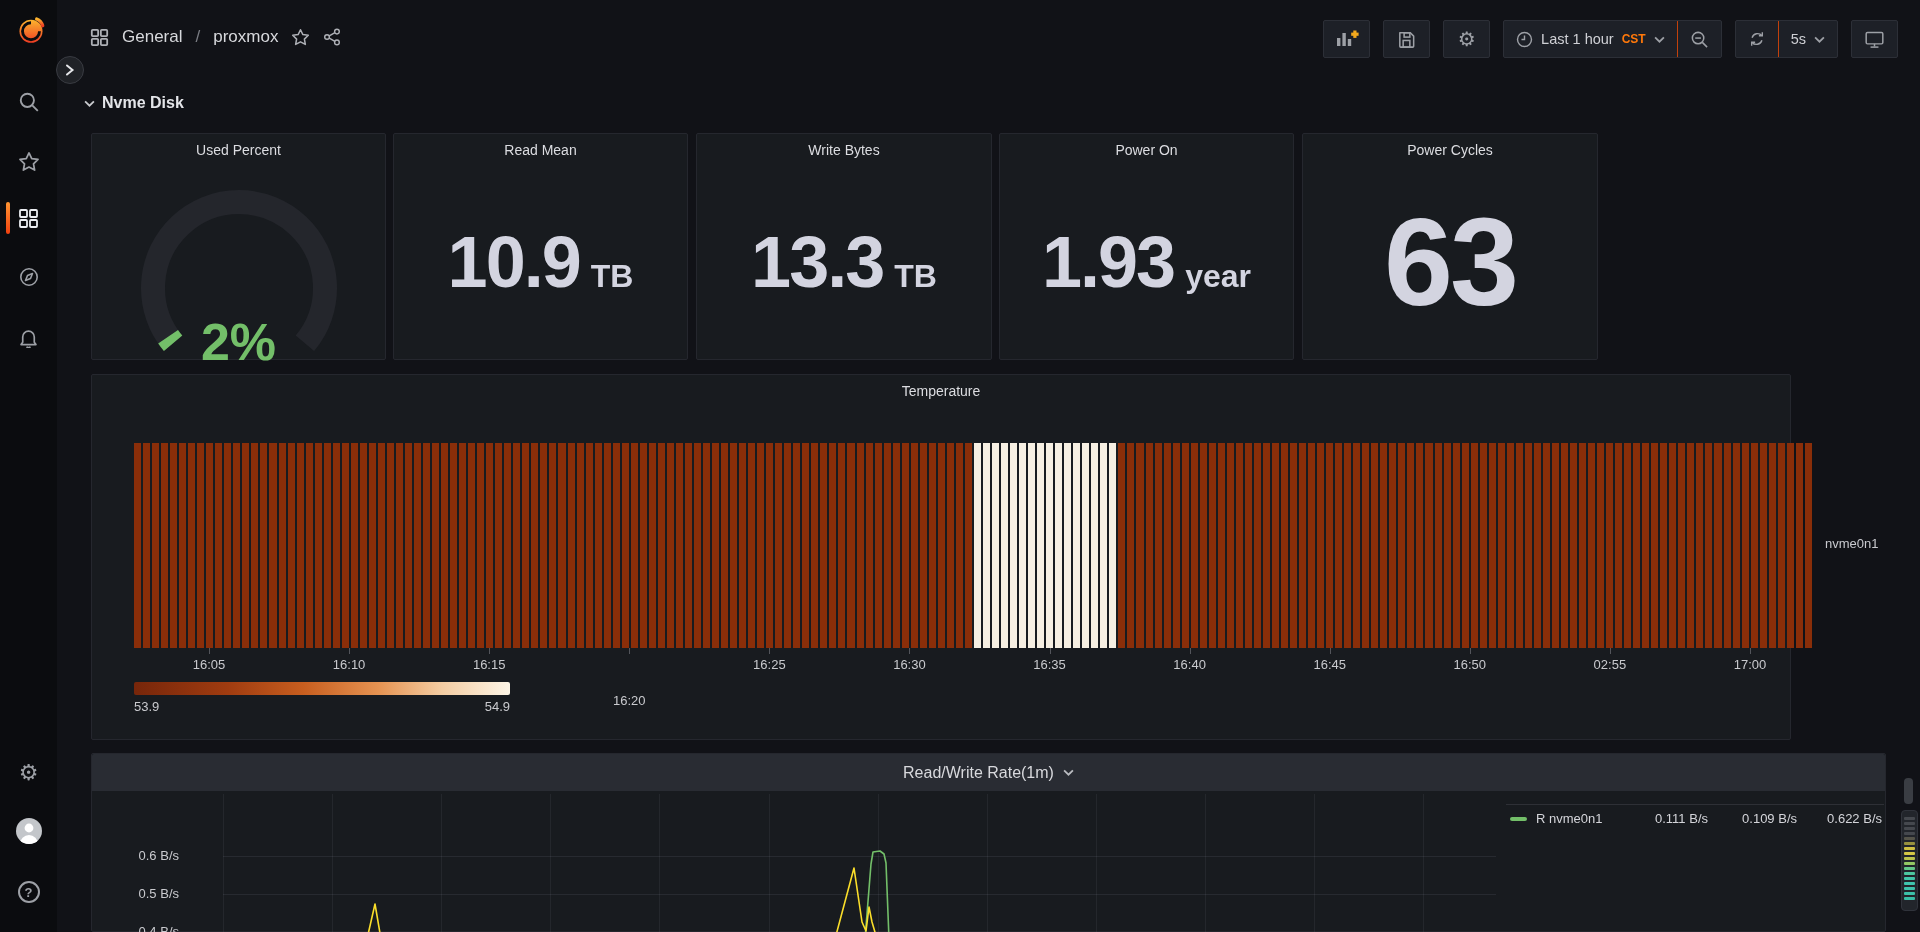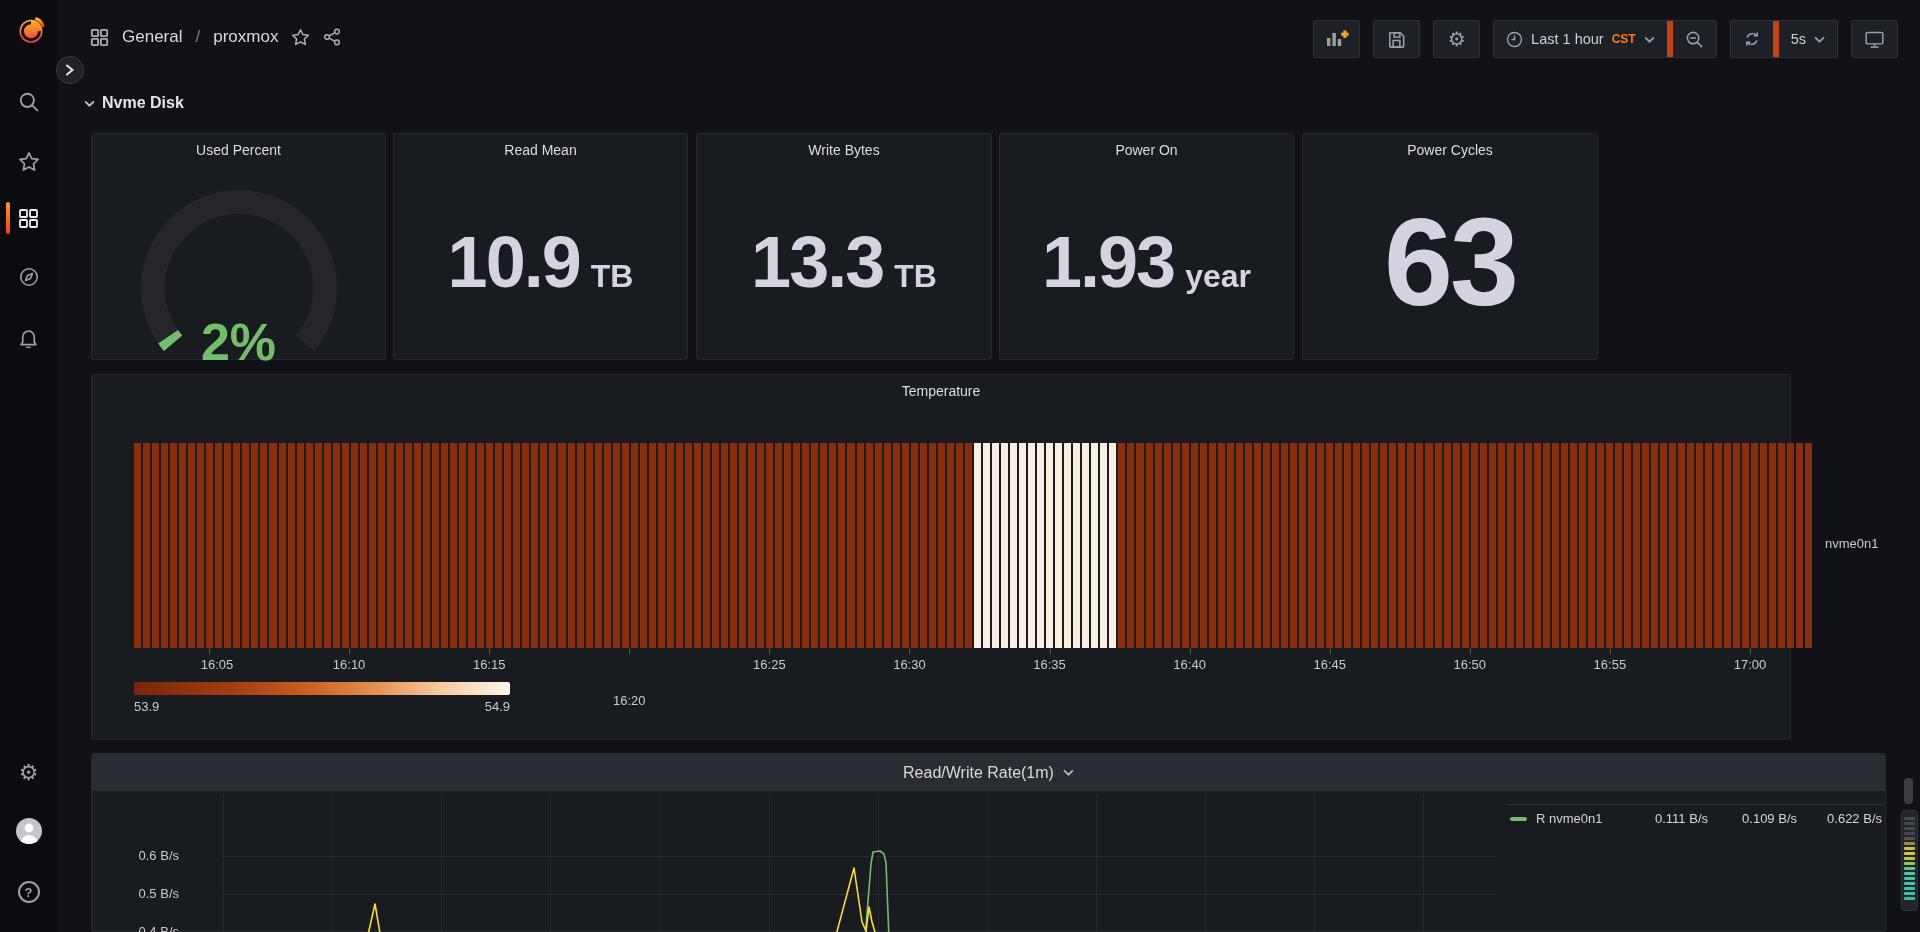--- a/index.html
+++ b/index.html
@@ -28,21 +28,21 @@
   .crumb-sec { color:#d7d8dc; cursor:pointer; }
   .crumb-sep { color:#7a7c83; }
   .crumb-page { color:#d7d8dc; cursor:pointer; }
   .cicon { color:#aeb0b6; display:flex; cursor:pointer; }
 
   .toolbar { position:absolute; top:20px; right:22px; height:38px; display:flex; gap:13px; align-items:stretch; z-index:4; }
   .tbtn, .tgroup { background:#1d2027; border:1px solid #2c2f37; border-radius:2px; color:#9da0a6; }
   .tbtn { min-width:47px; display:flex; align-items:center; justify-content:center; cursor:pointer; }
   .tgroup { display:flex; align-items:stretch; }
   .tsec { display:flex; align-items:center; gap:8px; padding:0 12px; cursor:pointer; }
-  .tsec + .tsec { border-left:6px solid #c2410c; }
+  .tsec + .tsec { border-left:1px solid #c2410c; }
   .time-label { color:#cfd0d5; font-size:14.5px; font-weight:500; }
   .tz { color:#ff780a; font-size:12px; font-weight:700; }
   .refresh-val { color:#cfd0d5; font-size:14.5px; font-weight:500; }
 
   
   .rowhdr { position:absolute; left:84px; top:94px; display:flex; align-items:center; gap:7px;
             font-size:16px; font-weight:700; color:#e4e5e9; cursor:pointer; z-index:2; }
   .panel { position:absolute; background:#181b1f; border:1px solid #25272e; border-radius:2px; }
   .ptitle { position:absolute; top:8px; left:0; right:0; text-align:center; font-size:14px; font-weight:500; color:#dcdde1; cursor:pointer; }
   .statbody { position:absolute; inset:0; display:flex; align-items:center; justify-content:center; padding-top:30px; }
@@ -497,41 +497,41 @@
       <div class="tbar" style="background: rgb(138, 46, 9);"></div>
       <div class="tbar" style="background: rgb(138, 46, 9);"></div>
       <div class="tbar" style="background: rgb(138, 46, 9);"></div>
       <div class="tbar" style="background: rgb(138, 46, 9);"></div>
       <div class="tbar" style="background: rgb(138, 46, 9);"></div>
       <div class="tbar" style="background: rgb(138, 46, 9);"></div>
     </div>
   <div class="temp-series-label">nvme0n1</div>
   <div style="position:absolute; inset:0;">
       <div class="xtickmark" style="left: 117px;"></div>
-      <div class="xtick" style="left: 117px; margin-left: 8px;">16:05</div>
+      <div class="xtick" style="left: 117px;">16:05</div>
       <div class="xtickmark" style="left: 257.09px;"></div>
       <div class="xtick" style="left: 257.09px;">16:10</div>
       <div class="xtickmark" style="left: 397.18px;"></div>
       <div class="xtick" style="left: 397.18px;">16:15</div>
       <div class="xtickmark" style="left: 537.27px;"></div>
       <div class="xtick" style="left: 537.27px; margin-top: 36px;">16:20</div>
       <div class="xtickmark" style="left: 677.36px;"></div>
       <div class="xtick" style="left: 677.36px;">16:25</div>
       <div class="xtickmark" style="left: 817.45px;"></div>
       <div class="xtick" style="left: 817.45px;">16:30</div>
       <div class="xtickmark" style="left: 957.54px;"></div>
       <div class="xtick" style="left: 957.54px;">16:35</div>
       <div class="xtickmark" style="left: 1097.63px;"></div>
       <div class="xtick" style="left: 1097.63px;">16:40</div>
       <div class="xtickmark" style="left: 1237.72px;"></div>
       <div class="xtick" style="left: 1237.72px;">16:45</div>
       <div class="xtickmark" style="left: 1377.81px;"></div>
       <div class="xtick" style="left: 1377.81px;">16:50</div>
       <div class="xtickmark" style="left: 1517.9px;"></div>
-      <div class="xtick" style="left: 1517.9px;">16:55</div>
+      <div class="xtick" style="left: 1517.9px;">02:55</div>
       <div class="xtickmark" style="left: 1657.99px;"></div>
       <div class="xtick" style="left: 1657.99px;">17:00</div>
     </div>
   <div class="gradbar"></div>
   <div class="gradmin">53.9</div>
   <div class="gradmax">54.9</div>
 </div>
 
 <div class="panel" style="left:91px; top:753px; width:1795px; height:179px;">
   <div class="rwhdr">

